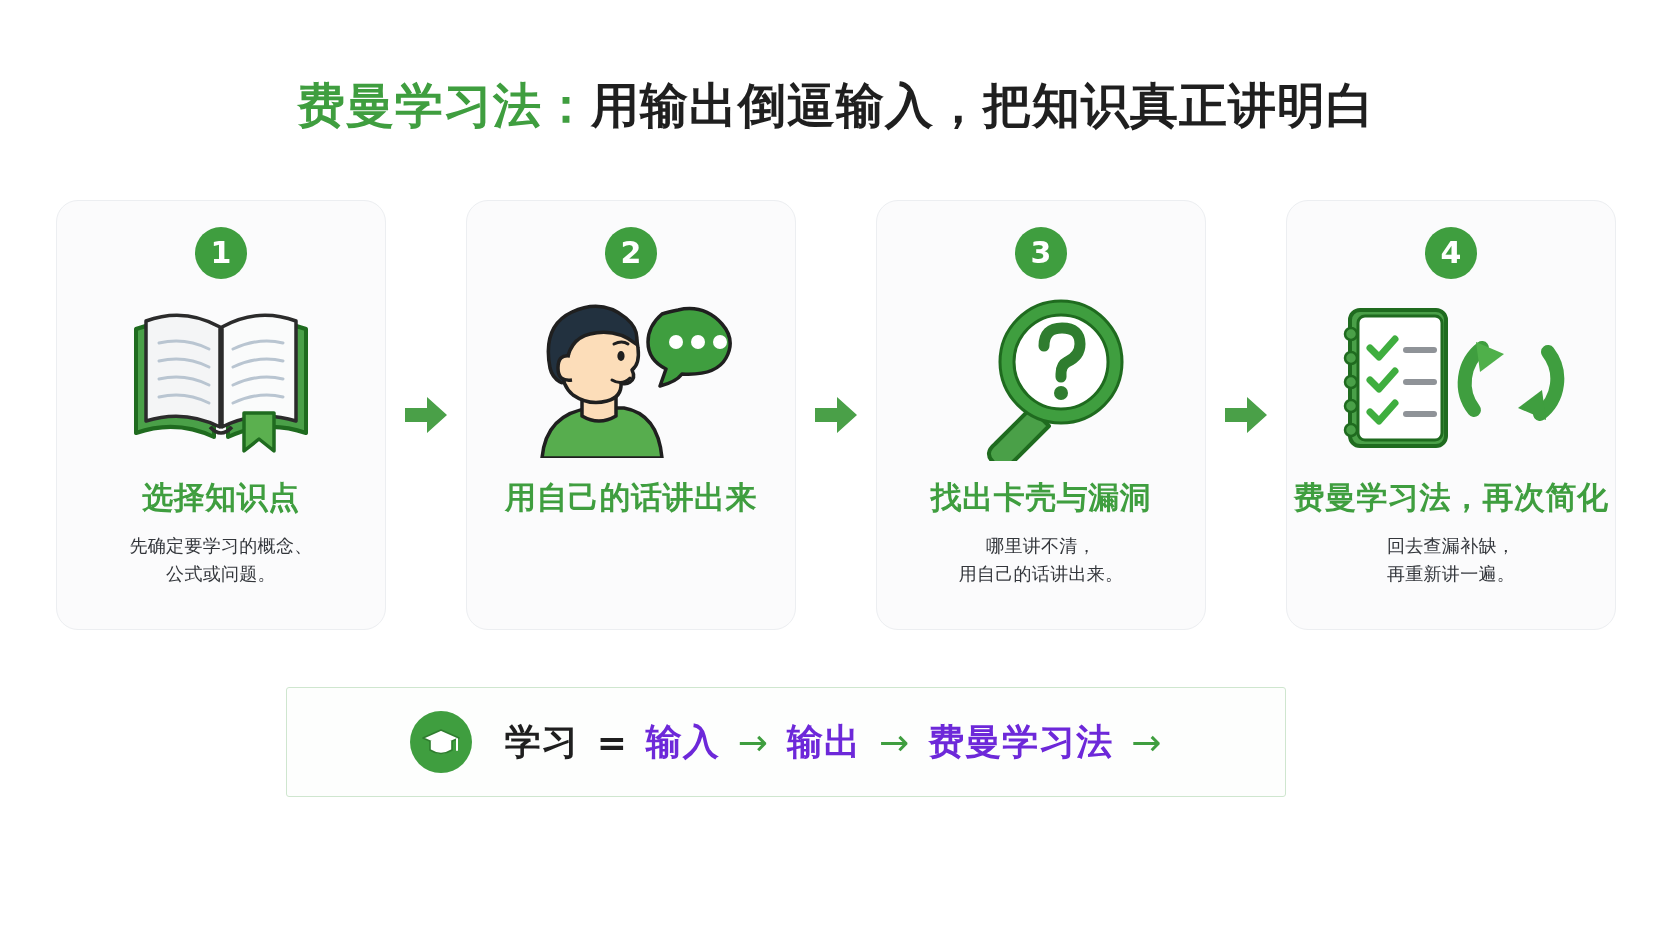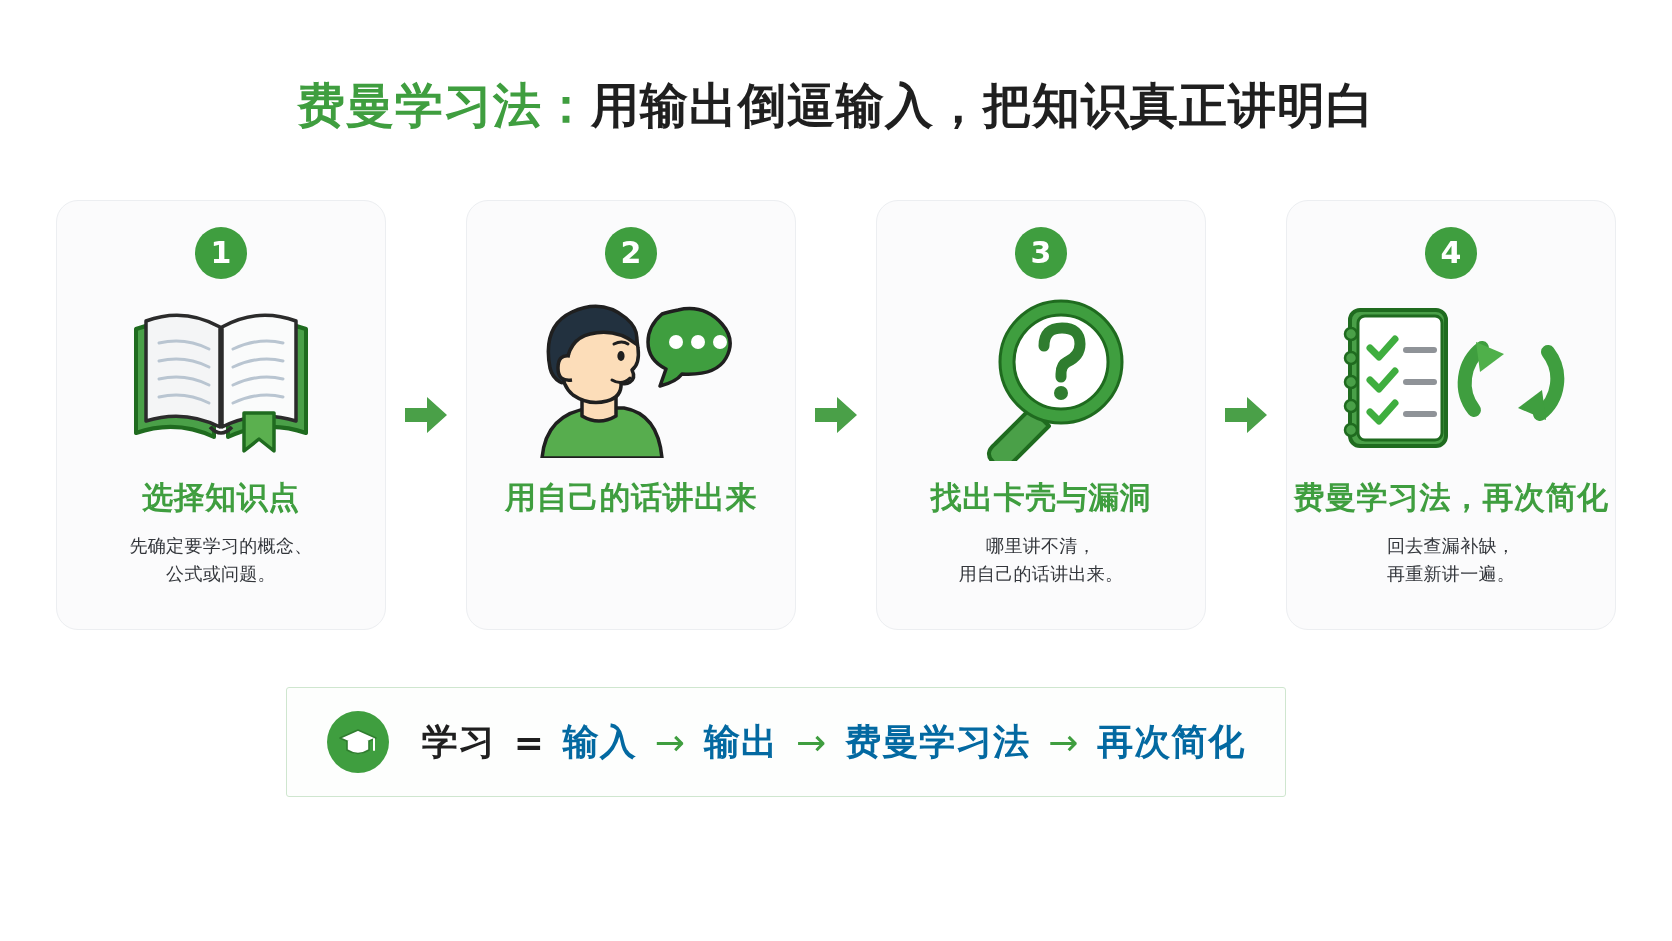--- a/index.html
+++ b/index.html
@@ -80,21 +80,21 @@
     background:#3f9e3f;
     display:flex; align-items:center; justify-content:center;
     flex:0 0 62px;
   }
   .formula{
     display:flex; align-items:center; gap:18px;
     font-size:36px; font-weight:700; letter-spacing:1px;
     white-space:nowrap;
   }
   .f-black{ color:#1f1f1f; }
-  .f-green{ color:#0369a1; }
+  .f-green{ color:#6d28d9; }
   .f-eq{ color:#1f1f1f; font-family:"DejaVu Sans",sans-serif; }
   .f-arrow{ color:#3f9e3f; font-family:"DejaVu Sans",sans-serif; font-weight:500; }
 </style>
 </head>
 <body>
 
 <div class="page">
 
   <div class="title-wrap">
     <span class="title">
@@ -257,17 +257,16 @@
     </div>
     <div class="formula">
       <span class="f-black">学习</span>
       <span class="f-eq">=</span>
       <span class="f-green">输入</span>
       <span class="f-arrow">→</span>
       <span class="f-green">输出</span>
       <span class="f-arrow">→</span>
       <span class="f-green">费曼学习法</span>
       <span class="f-arrow">→</span>
-      <span class="f-green">再次简化</span>
     </div>
   </div>
 
 </div>
 
 </body></html>

